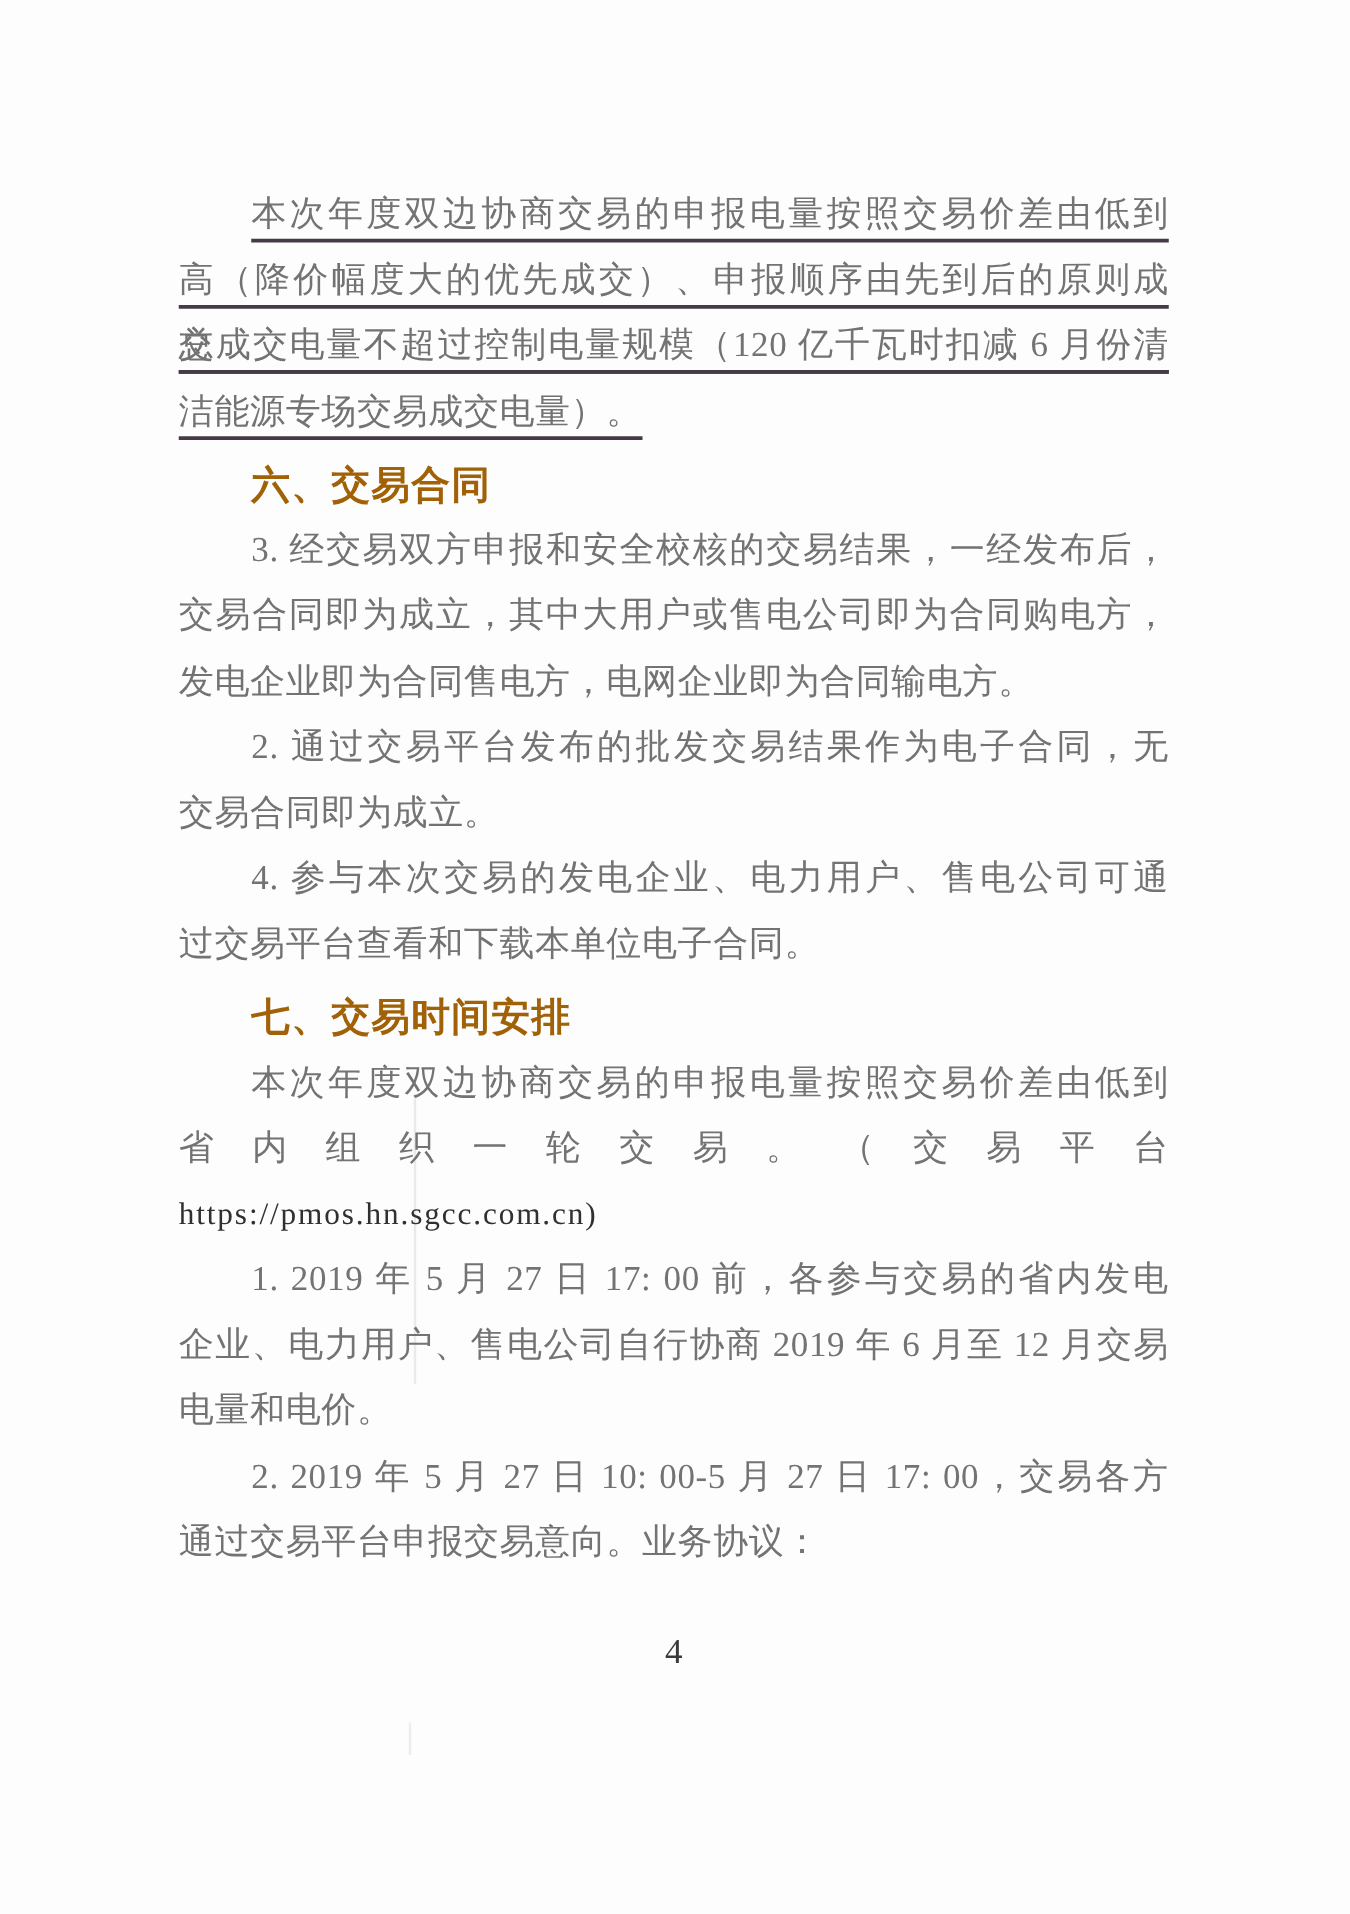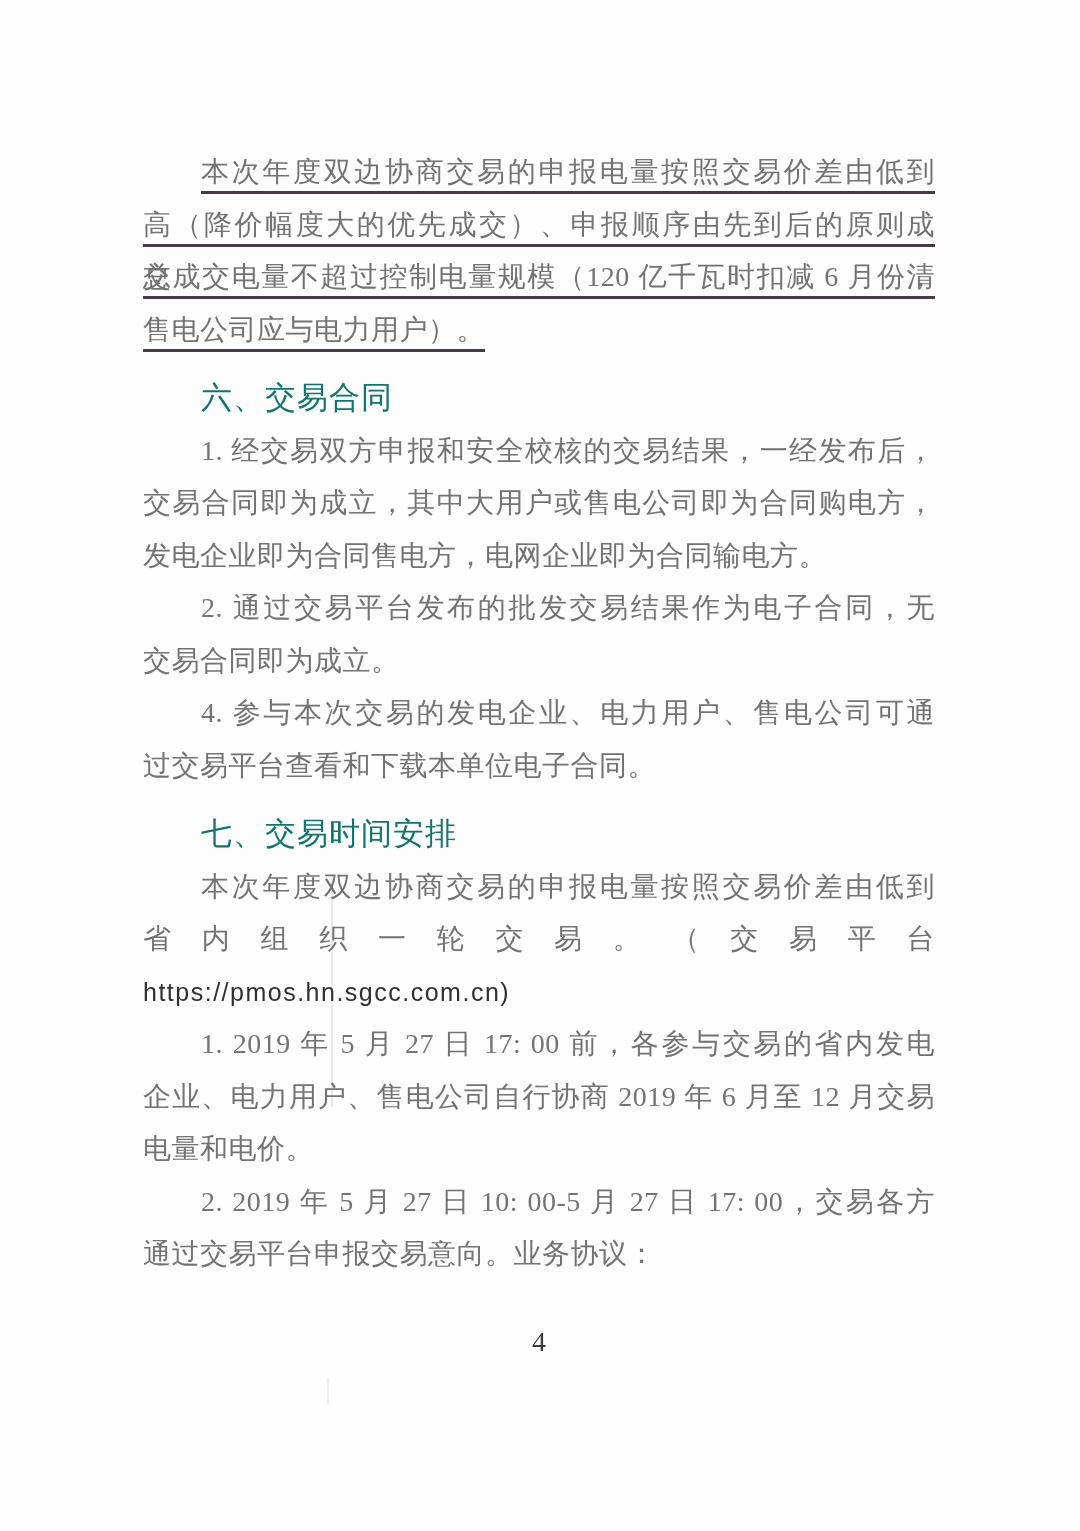--- a/index.html
+++ b/index.html
@@ -40,31 +40,31 @@
   }
   
   .ind { text-indent: 58px; }
   
   .u {
     border-bottom: 3px solid #453a46;
     padding-bottom: 4px;
   }
   .heading {
     font-family: "Liberation Sans", "DejaVu Sans", sans-serif;
-    font-weight: 400;
+    font-weight: 700;
     font-size: 31px;
     line-height: 52.5px;
     height: 52.5px;
-    color: #0f766e;
+    color: #a16207;
     text-indent: 58px;
     letter-spacing: 1px;
-    margin-top: 16px;
+    margin-top: 6px;
   }
   .url-line {
-    font-family: Liberation Sans, sans-serif;
+    font-family: Liberation Serif, serif;
     font-size: 25px;
     letter-spacing: 1.5px;
     color: #303030;
   }
   .footer {
     margin-top: 35px;
     text-align: center;
     font-size: 28px;
     line-height: 52px;
     color: #3a3a3a;
@@ -81,27 +81,27 @@
 </head>
 <body>
 
 <div class="page">
   <div class="doc">
 
     <div>
       <div class="ln j ind"><span class="u">本次年度双边协商交易的申报电量按照交易价差由低到</span></div>
       <div class="ln j"><span class="u">高（降价幅度大的优先成交）、申报顺序由先到后的原则成交，</span></div>
       <div class="ln j"><span class="u">总成交电量不超过控制电量规模（120 亿千瓦时扣减 6 月份清</span></div>
-      <div class="ln"><span class="u">售电公司应与电力用户）。</span></div>
+      <div class="ln"><span class="u">洁能源专场交易成交电量）。</span></div>
     </div>
 
     <div class="heading">六、交易合同</div>
 
     <div>
-      <div class="ln j ind">1. 经交易双方申报和安全校核的交易结果，一经发布后，</div>
+      <div class="ln j ind">3. 经交易双方申报和安全校核的交易结果，一经发布后，</div>
       <div class="ln j">交易合同即为成立，其中大用户或售电公司即为合同购电方，</div>
       <div class="ln">发电企业即为合同售电方，电网企业即为合同输电方。</div>
     </div>
 
     <div>
       <div class="ln j ind">2. 通过交易平台发布的批发交易结果作为电子合同，无</div>
       <div class="ln">交易合同即为成立。</div>
     </div>
 
 

